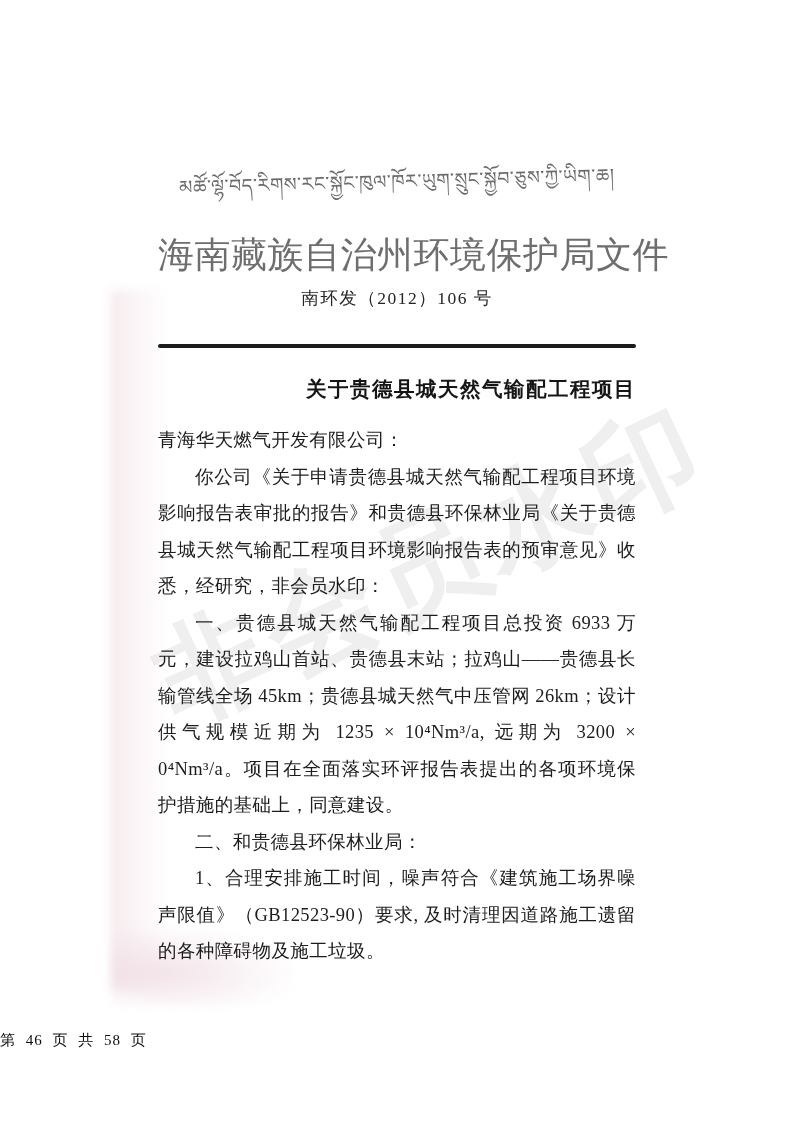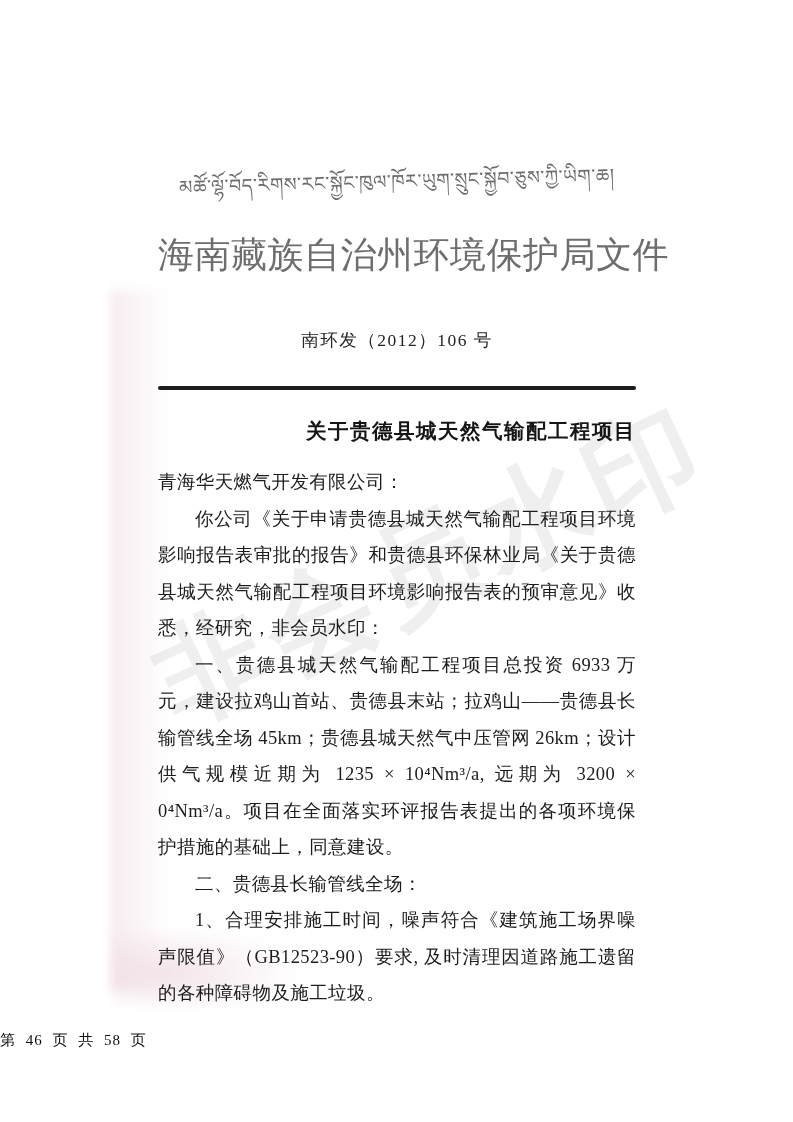--- a/index.html
+++ b/index.html
@@ -55,21 +55,20 @@
   }
   .agency {
     font-size:36px; line-height:62px;
     color:#6e6e6e;
     text-align:left;
     white-space:nowrap;
     font-weight:500;
     letter-spacing:0.5px;
   }
   .docnum {
-    margin-top:42px;
     text-align:center;
     font-size:17.5px; color:#242424;
     letter-spacing:1.5px;
   }
   .rule {
     margin-top:34px;
     height:4px;
     background:#1c1c1c;
     border-radius:2px;
   }
@@ -121,21 +120,21 @@
     <div class="rule"></div>
 
     <div class="title">
       <div>关于贵德县城天然气输配工程项目</div>
     </div>
 
     <div class="body">
       <p class="salutation">青海华天燃气开发有限公司：</p>
       <p class="para">你公司《关于申请贵德县城天然气输配工程项目环境影响报告表审批的报告》和贵德县环保林业局《关于贵德县城天然气输配工程项目环境影响报告表的预审意见》收悉，经研究，非会员水印：</p>
       <p class="para">一、贵德县城天然气输配工程项目总投资 6933 万元，建设拉鸡山首站、贵德县末站；拉鸡山——贵德县长输管线全场 45km；贵德县城天然气中压管网 26km；设计供气规模近期为 1235 × 10⁴Nm³/a, 远期为 3200 × 0⁴Nm³/a。项目在全面落实环评报告表提出的各项环境保护措施的基础上，同意建设。</p>
-      <p class="para">二、贵德县长输管线全场：</p>
+      <p class="para">二、和贵德县环保林业局：</p>
       <p class="para">1、合理安排施工时间，噪声符合《建筑施工场界噪声限值》（GB12523-90）要求, 及时清理因道路施工遗留的各种障碍物及施工垃圾。</p>
     </div>
 
   </div>
 
   <div class="footer">第 46 页 共 58 页</div>
 
 </div>
 
 </body></html>

